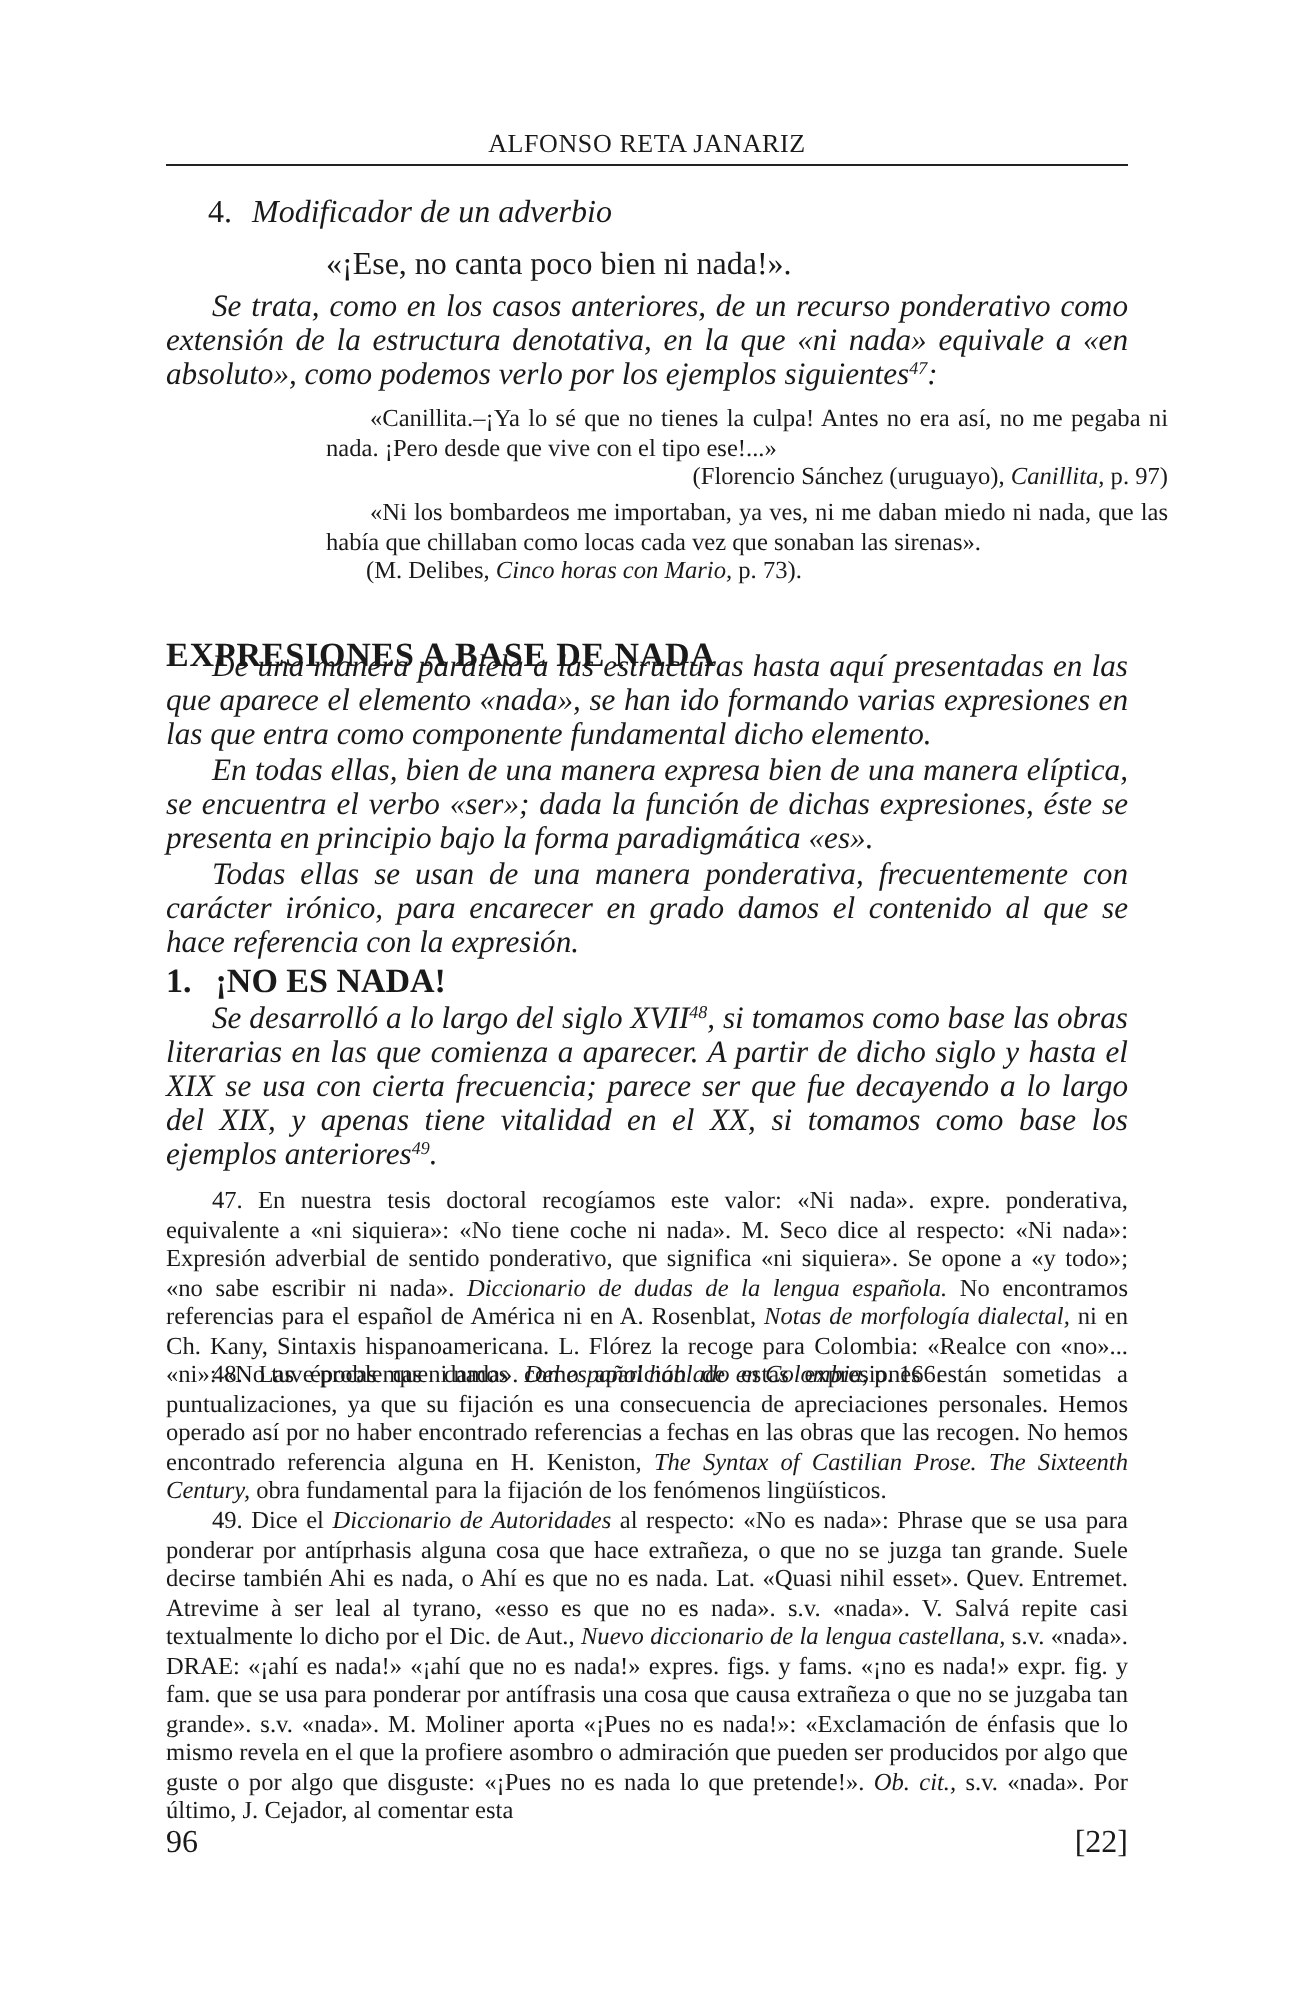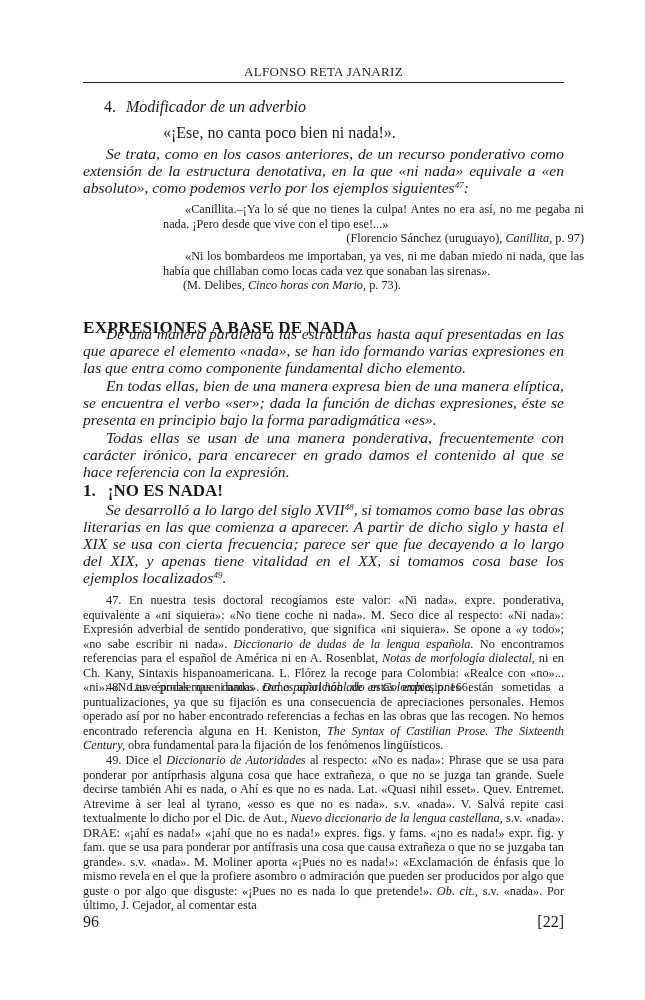--- a/index.html
+++ b/index.html
@@ -63,21 +63,21 @@
   </div>
   <div class="block body indent" style="top:429px;">
     <p>Todas ellas se usan de una manera ponderativa, frecuentemente con carácter irónico, para encarecer en grado damos el contenido al que se hace referencia con la expresión.</p>
   </div>
 
   <div class="block" style="top:481px; font-size:17px; font-weight:bold;">
     <span style="margin-right:12px;">1.</span><span>¡NO ES NADA!</span>
   </div>
 
   <div class="block body indent" style="top:501px;">
-    <span>Se desarrolló a lo largo del siglo XVII</span><sup>48</sup><span>, si tomamos como base las obras literarias en las que comienza a aparecer. A partir de dicho siglo y hasta el XIX se usa con cierta frecuencia; parece ser que fue decayendo a lo largo del XIX, y apenas tiene vitalidad en el XX, si tomamos cosa base los ejemplos localizados</span><sup>49</sup><span>.</span>
+    <span>Se desarrolló a lo largo del siglo XVII</span><sup>48</sup><span>, si tomamos como base las obras literarias en las que comienza a aparecer. A partir de dicho siglo y hasta el XIX se usa con cierta frecuencia; parece ser que fue decayendo a lo largo del XIX, y apenas tiene vitalidad en el XX, si tomamos como base los ejemplos anteriores</span><sup>49</sup><span>.</span>
   </div>
 
   <div class="block small indent" style="top:593px;">
     <span>47.  En nuestra tesis doctoral recogíamos este valor: «Ni nada». expre. ponderativa, equivalente a «ni siquiera»: «No tiene coche ni nada». M. Seco dice al respecto: «Ni nada»: Expresión adverbial de sentido ponderativo, que significa «ni siquiera». Se opone a «y todo»; «no sabe escribir ni nada». </span><i>Diccionario de dudas de la lengua española.</i><span> No encontramos referencias para el español de América ni en A. Rosenblat, </span><i>Notas de morfología dialectal,</i><span> ni en Ch. Kany, Sintaxis hispanoamericana. L. Flórez la recoge para Colombia: «Realce con «no»... «ni»: «No tuve problemas ni nada». </span><i>Del español hablado en Colombia,</i><span> p. 166.</span>
   </div>
 
   <div class="block small indent" style="top:680px;">
     <span>48.  Las épocas que damos como aparición de estas expresiones están sometidas a puntualizaciones, ya que su fijación es una consecuencia de apreciaciones personales. Hemos operado así por no haber encontrado referencias a fechas en las obras que las recogen. No hemos encontrado referencia alguna en H. Keniston, </span><i>The Syntax of Castilian Prose. The Sixteenth Century,</i><span> obra fundamental para la fijación de los fenómenos lingüísticos.</span>
   </div>
 

